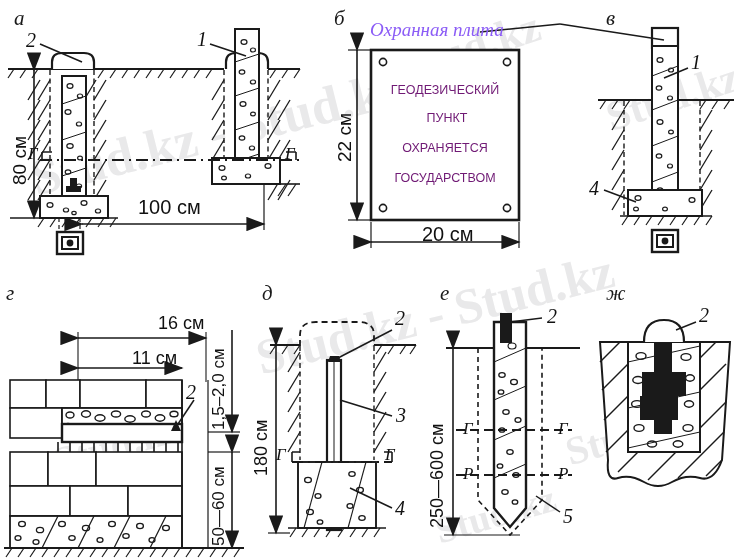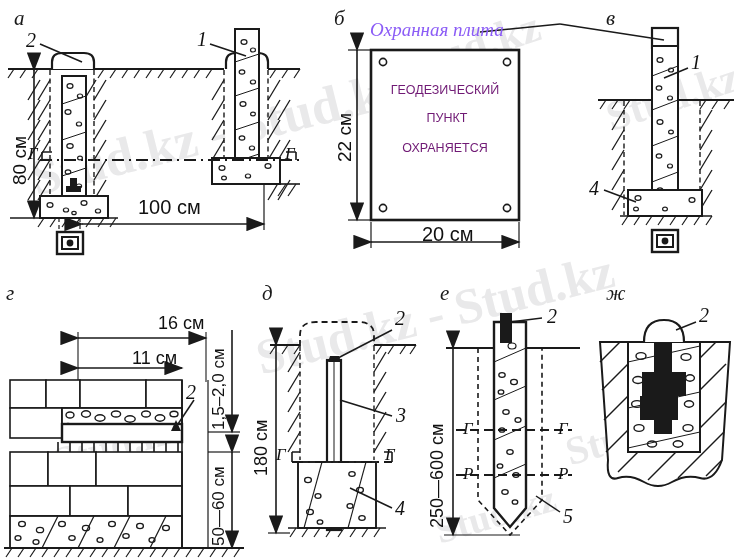--- a/index.html
+++ b/index.html
@@ -671,20 +671,21 @@
   <div class="lbl-num" style="left:197px; top:29px;">1</div>
   <div class="lbl rot" style="left:10px; top:185px; font-size:19px;">80 см</div>
   <div class="lbl" style="left:138px; top:197px; font-size:20px;">100 см</div>
   <div class="lbl-g" style="left:28px; top:145px;">Г</div>
   <div class="lbl-g" style="left:285px; top:145px;">Г</div>
 
   <div class="lbl-italic" style="left:370px; top:20px; font-size:19px;">Охранная плита</div>
   <div class="plate-text" style="left:371px; top:84px; width:148px;">ГЕОДЕЗИЧЕСКИЙ</div>
   <div class="plate-text" style="left:371px; top:112px; width:152px;">ПУНКТ</div>
   <div class="plate-text" style="left:371px; top:142px; width:148px;">ОХРАНЯЕТСЯ</div>
+  <div class="plate-text" style="left:371px; top:172px; width:148px;">ГОСУДАРСТВОМ</div>
   <div class="lbl rot" style="left:335px; top:162px; font-size:19px;">22 см</div>
   <div class="lbl" style="left:414px; top:224px; font-size:20px;margin-left:8px;">20 см</div>
 
   <div class="lbl-num" style="left:691px; top:52px;">1</div>
   <div class="lbl-num" style="left:589px; top:178px;">4</div>
 
   <div class="lbl" style="left:118px; top:314px; font-size:18px;margin-left:40px;">16 см</div>
   <div class="lbl" style="left:104px; top:349px; font-size:18px;margin-left:28px;">11 см</div>
   <div class="lbl-num" style="left:186px; top:382px;">2</div>
   <div class="lbl rot" style="left:210px; top:430px; font-size:17px;">1,5–2,0 см</div>

